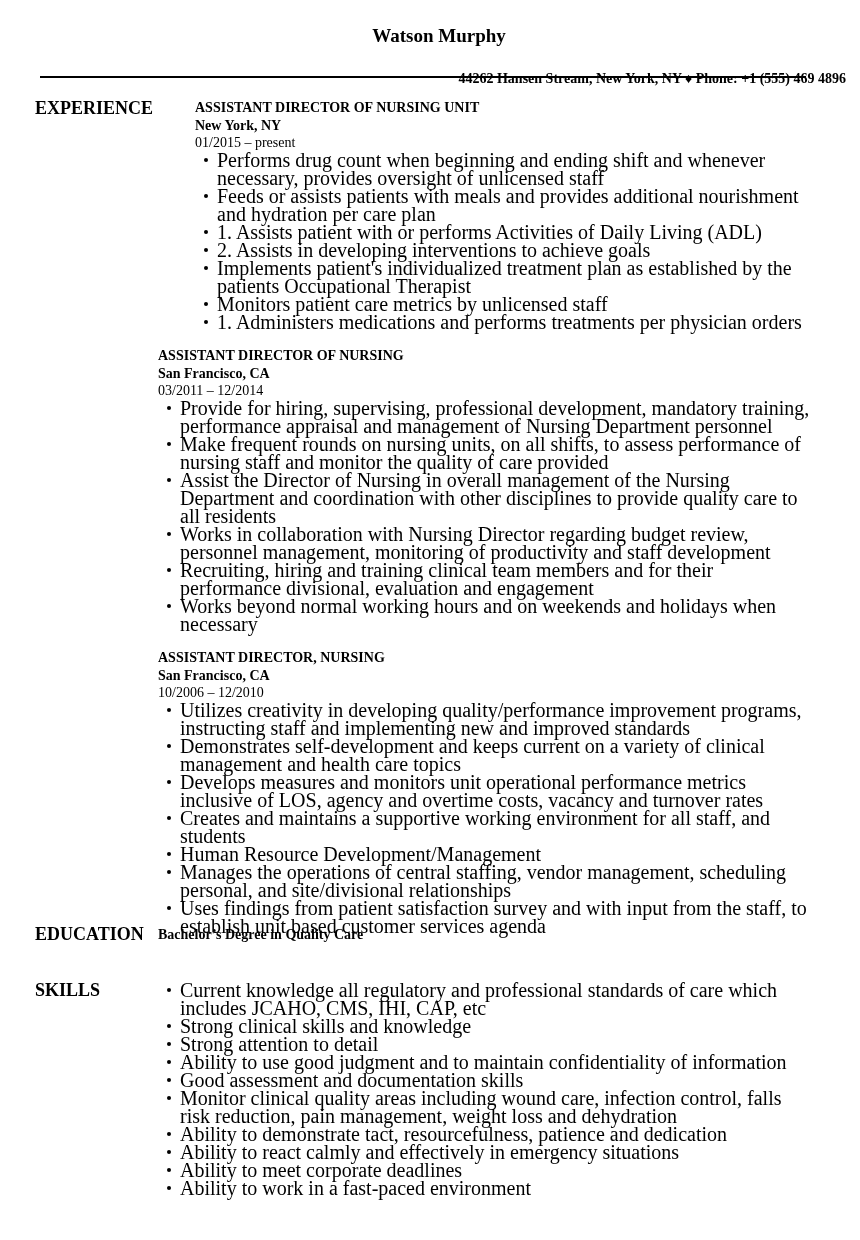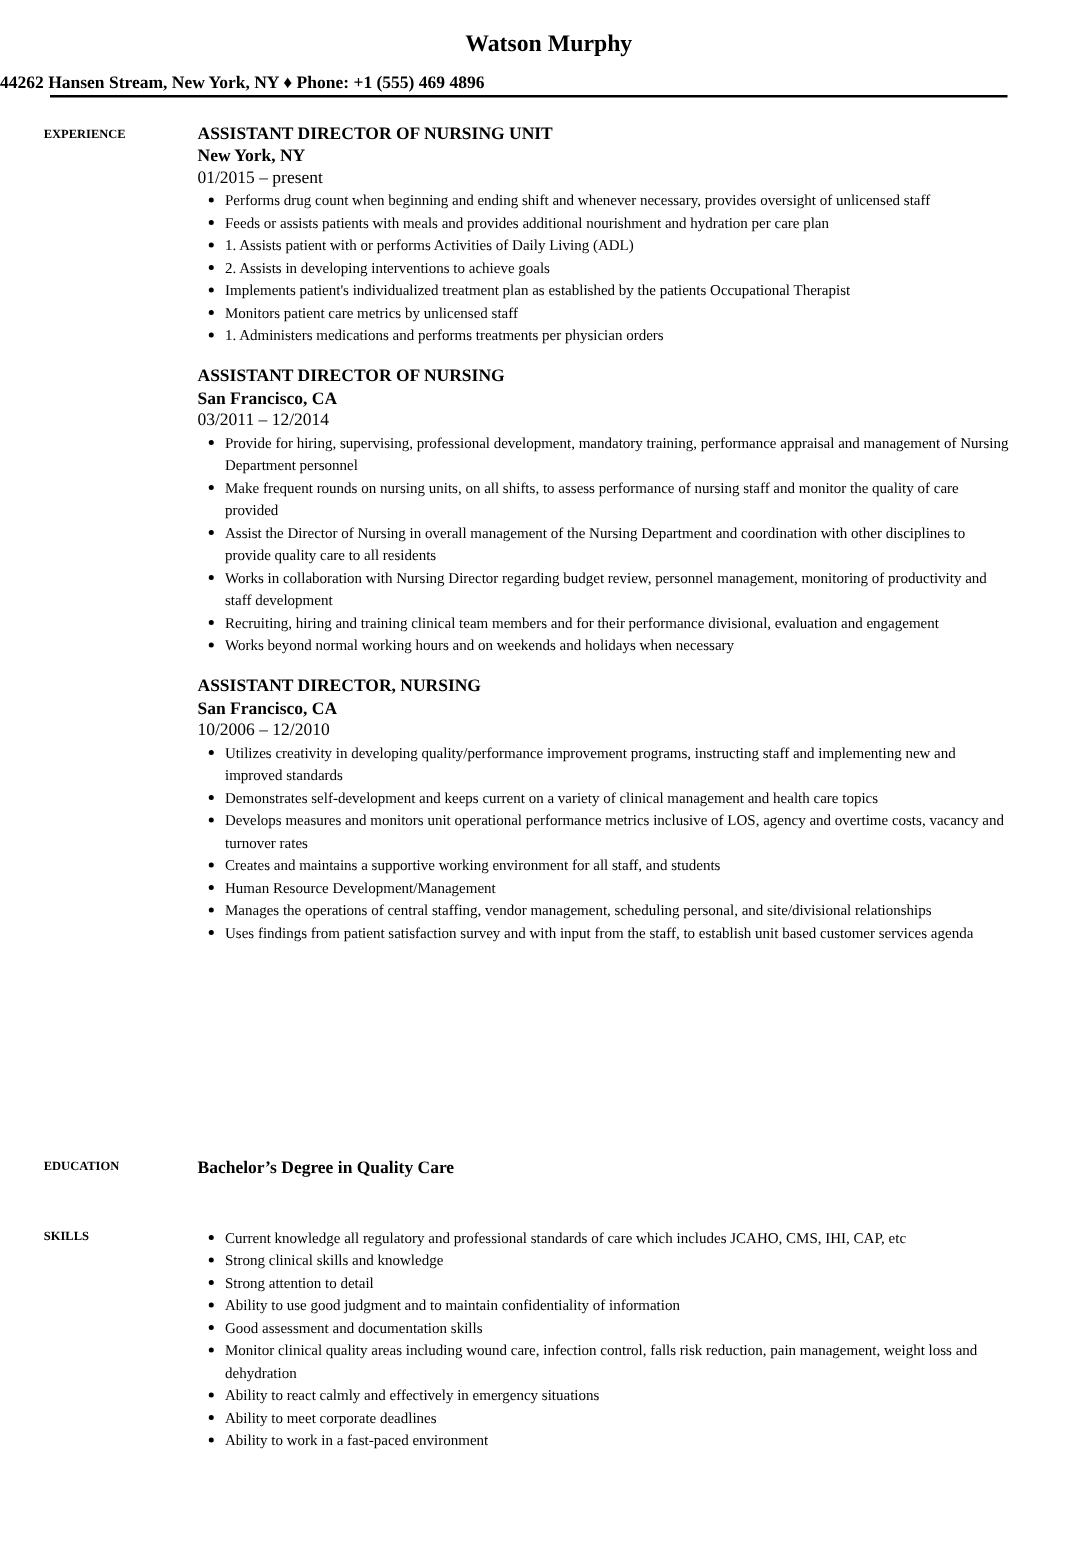--- a/index.html
+++ b/index.html
@@ -21,24 +21,24 @@
       left: 0;
       width: 846px;
       text-align: center;
       font-size: 19px;
       font-weight: bold;
       line-height: 24px;
       padding-left: 16px;
     }
     .contact {
       position: absolute;
-      top: 58px;
+      top: 70px;
       left: 0;
       width: 846px;
-      text-align: left;
+      text-align: right;
       font-size: 14px;
       font-weight: bold;
       line-height: 18px;
     }
     .rule {
       position: absolute;
       top: 76px;
       left: 40px;
       width: 766px;
       height: 2px;
@@ -46,21 +46,21 @@
     }
     .section {
       position: absolute;
       left: 0;
       width: 860px;
     }
     .section-label {
       position: absolute;
       left: 35px;
       top: 0;
-      font-size: 10px;
+      font-size: 18px;
       font-weight: bold;
       line-height: 18px;
       text-transform: uppercase;
     }
     .section-body {
       position: absolute;
       left: 158px;
       top: 0;
       width: 660px;
     }
@@ -81,21 +81,21 @@
       font-size: 14px;
       line-height: 16px;
     }
     ul.bullets {
       margin: 0;
       padding: 0 0 0 22px;
       list-style: none;
     }
     ul.bullets li {
       position: relative;
-      font-size: 12px;
+      font-size: 20px;
       line-height: 18px;
       padding-right: 8px;
     }
     ul.bullets li::before {
       content: "";
       position: absolute;
       left: -13px;
       top: 7px;
       width: 4px;
       height: 4px;
@@ -118,21 +118,21 @@
 <body>
 
 <div class="name">Watson Murphy</div>
 <div class="contact">44262 Hansen Stream, New York, NY ♦ Phone: +1 (555) 469 4896</div>
 <div class="rule"></div>
 
 <div class="section" style="top:99px;">
   <div class="section-label">EXPERIENCE</div>
   <div class="section-body">
 
-    <div class="job" style="margin-bottom:16px;">
+    <div class="job" style="margin-bottom:16px;margin-left:37px;">
       <div class="job-title">ASSISTANT DIRECTOR OF NURSING UNIT</div>
       <div class="job-location">New York, NY</div>
       <div class="job-dates">01/2015 – present</div>
       <ul class="bullets">
         <li>Performs drug count when beginning and ending shift and whenever necessary, provides oversight of unlicensed staff</li>
         <li>Feeds or assists patients with meals and provides additional nourishment and hydration per care plan</li>
         <li>1. Assists patient with or performs Activities of Daily Living (ADL)</li>
         <li>2. Assists in developing interventions to achieve goals</li>
         <li>Implements patient's individualized treatment plan as established by the patients Occupational Therapist</li>
         <li>Monitors patient care metrics by unlicensed staff</li>
@@ -182,18 +182,19 @@
 <div class="section" style="top:981px;">
   <div class="section-label">SKILLS</div>
   <div class="section-body">
     <ul class="bullets">
       <li>Current knowledge all regulatory and professional standards of care which includes JCAHO, CMS, IHI, CAP, etc</li>
       <li>Strong clinical skills and knowledge</li>
       <li>Strong attention to detail</li>
       <li>Ability to use good judgment and to maintain confidentiality of information</li>
       <li>Good assessment and documentation skills</li>
       <li>Monitor clinical quality areas including wound care, infection control, falls risk reduction, pain management, weight loss and dehydration</li>
+      <li>Ability to demonstrate tact, resourcefulness, patience and dedication</li>
       <li>Ability to react calmly and effectively in emergency situations</li>
       <li>Ability to meet corporate deadlines</li>
       <li>Ability to work in a fast-paced environment</li>
     </ul>
   </div>
 </div>
 
 </body></html>

